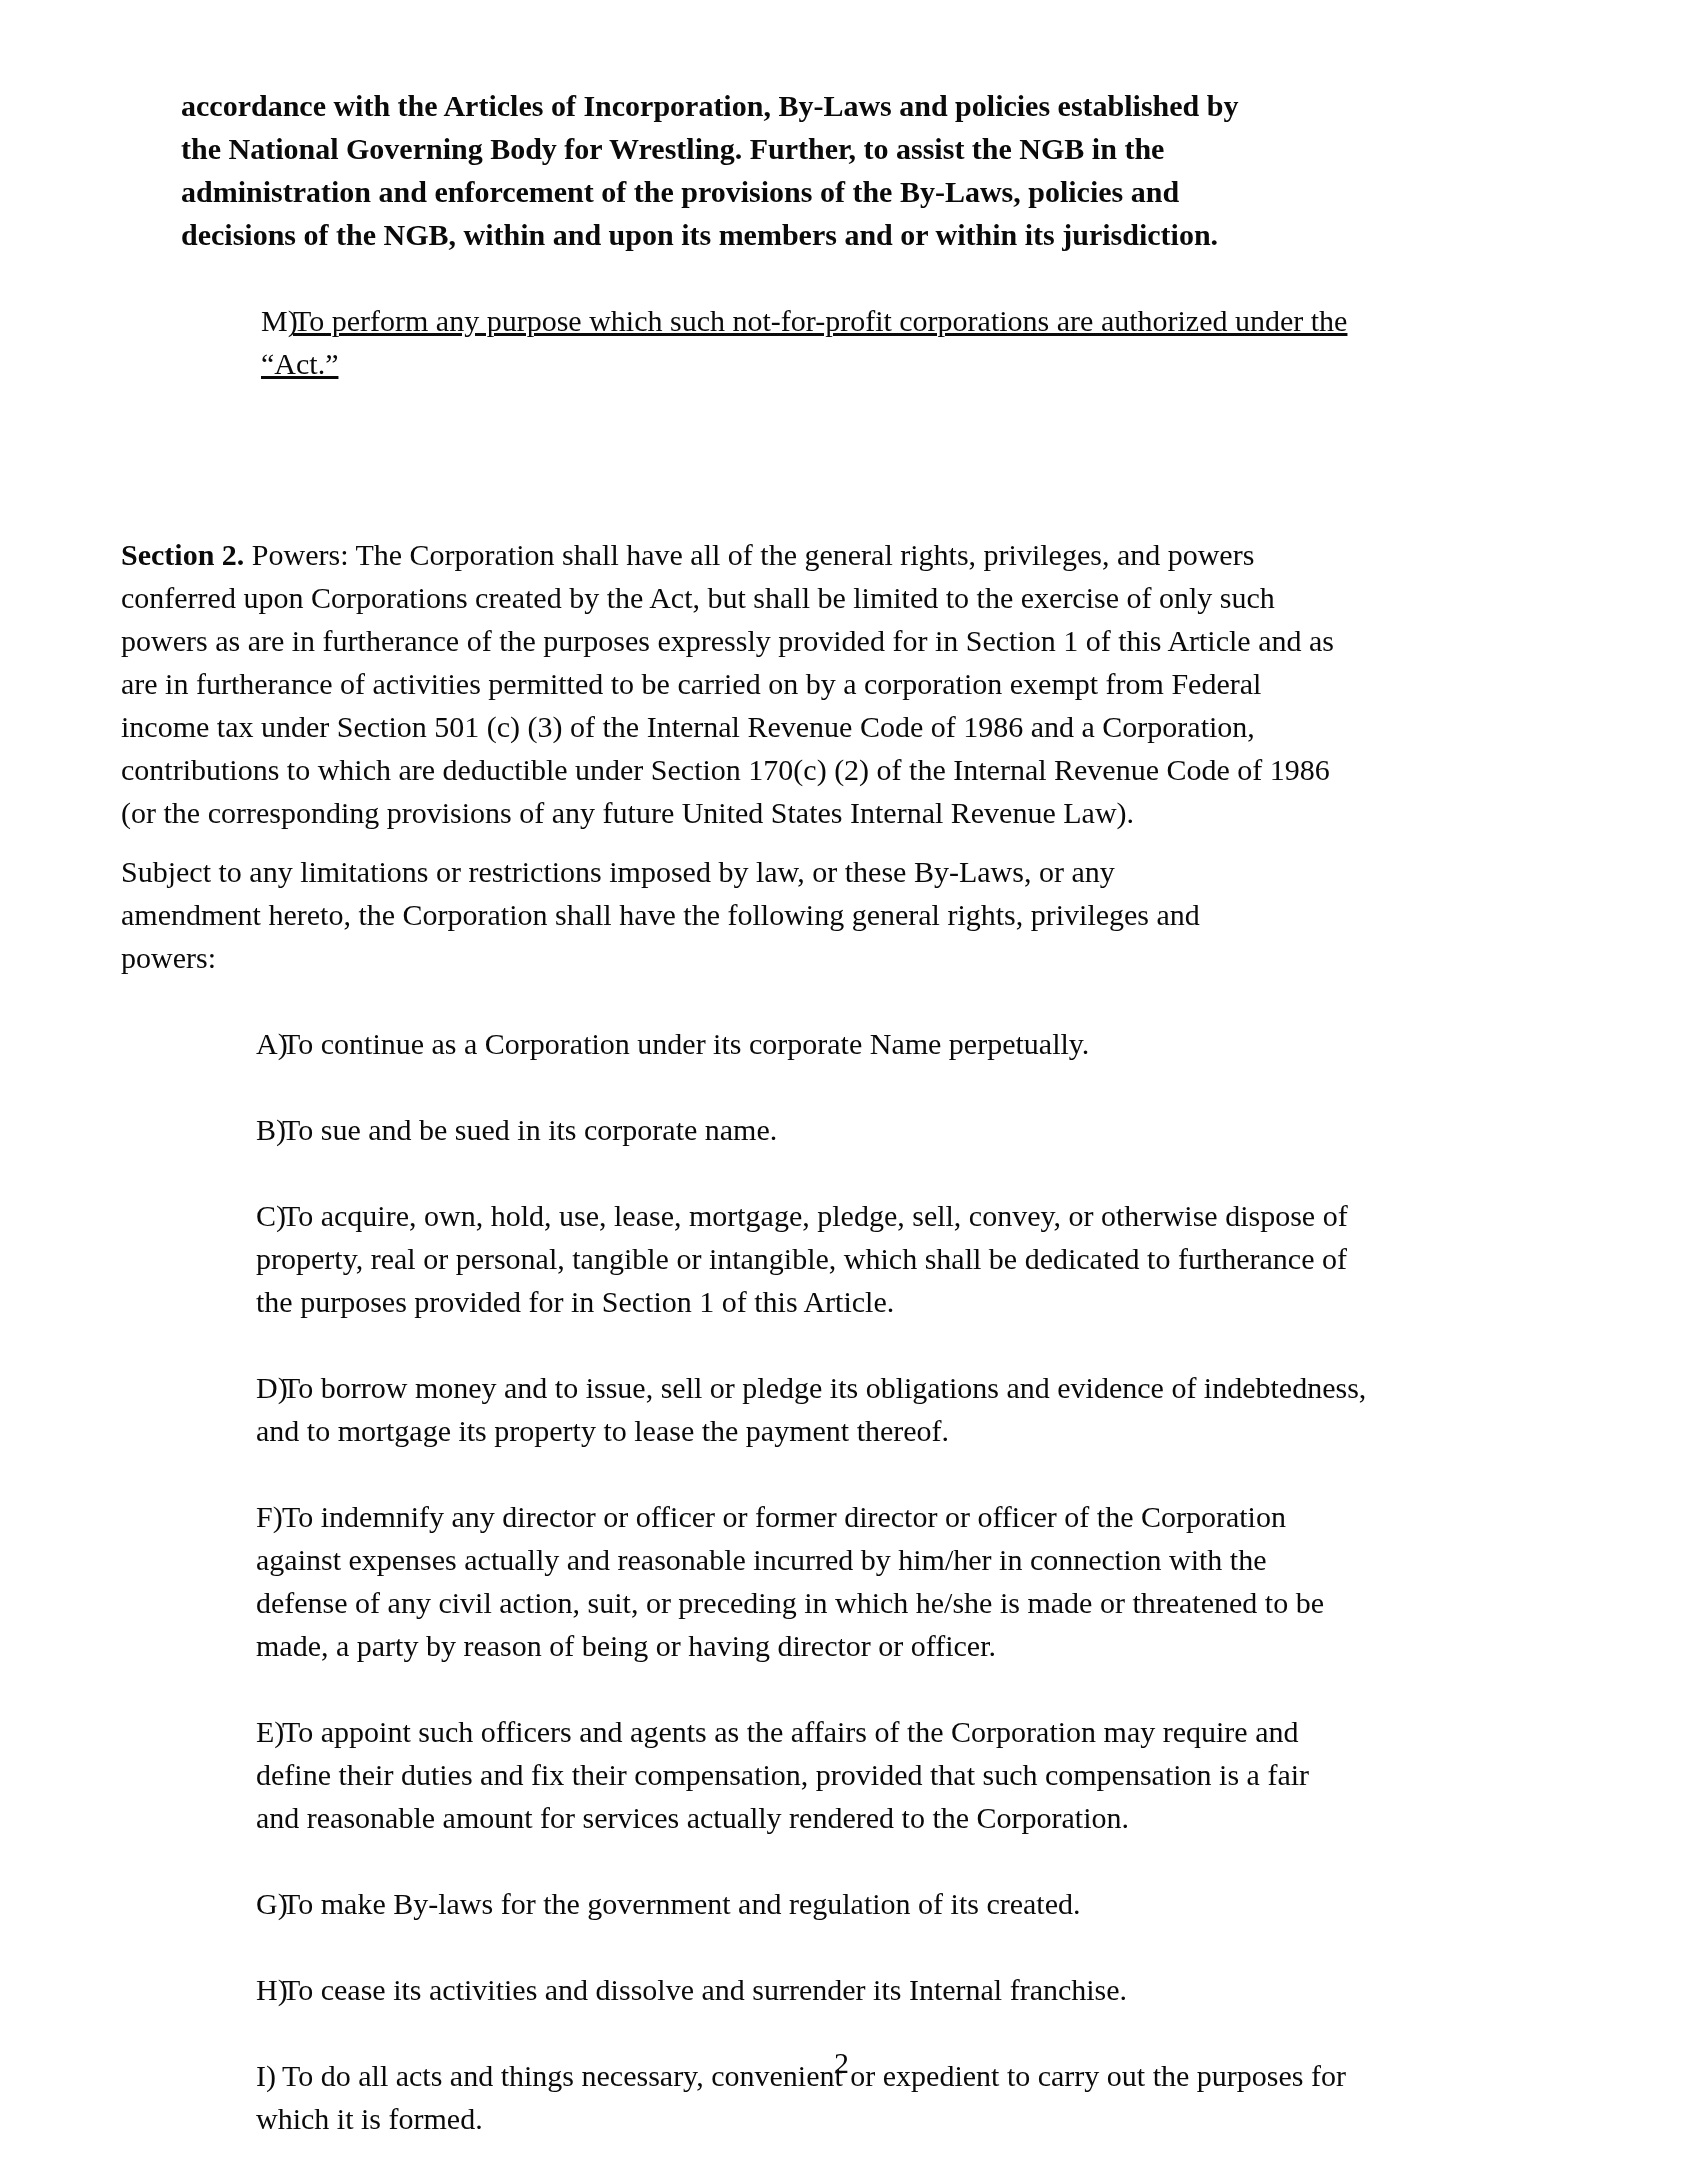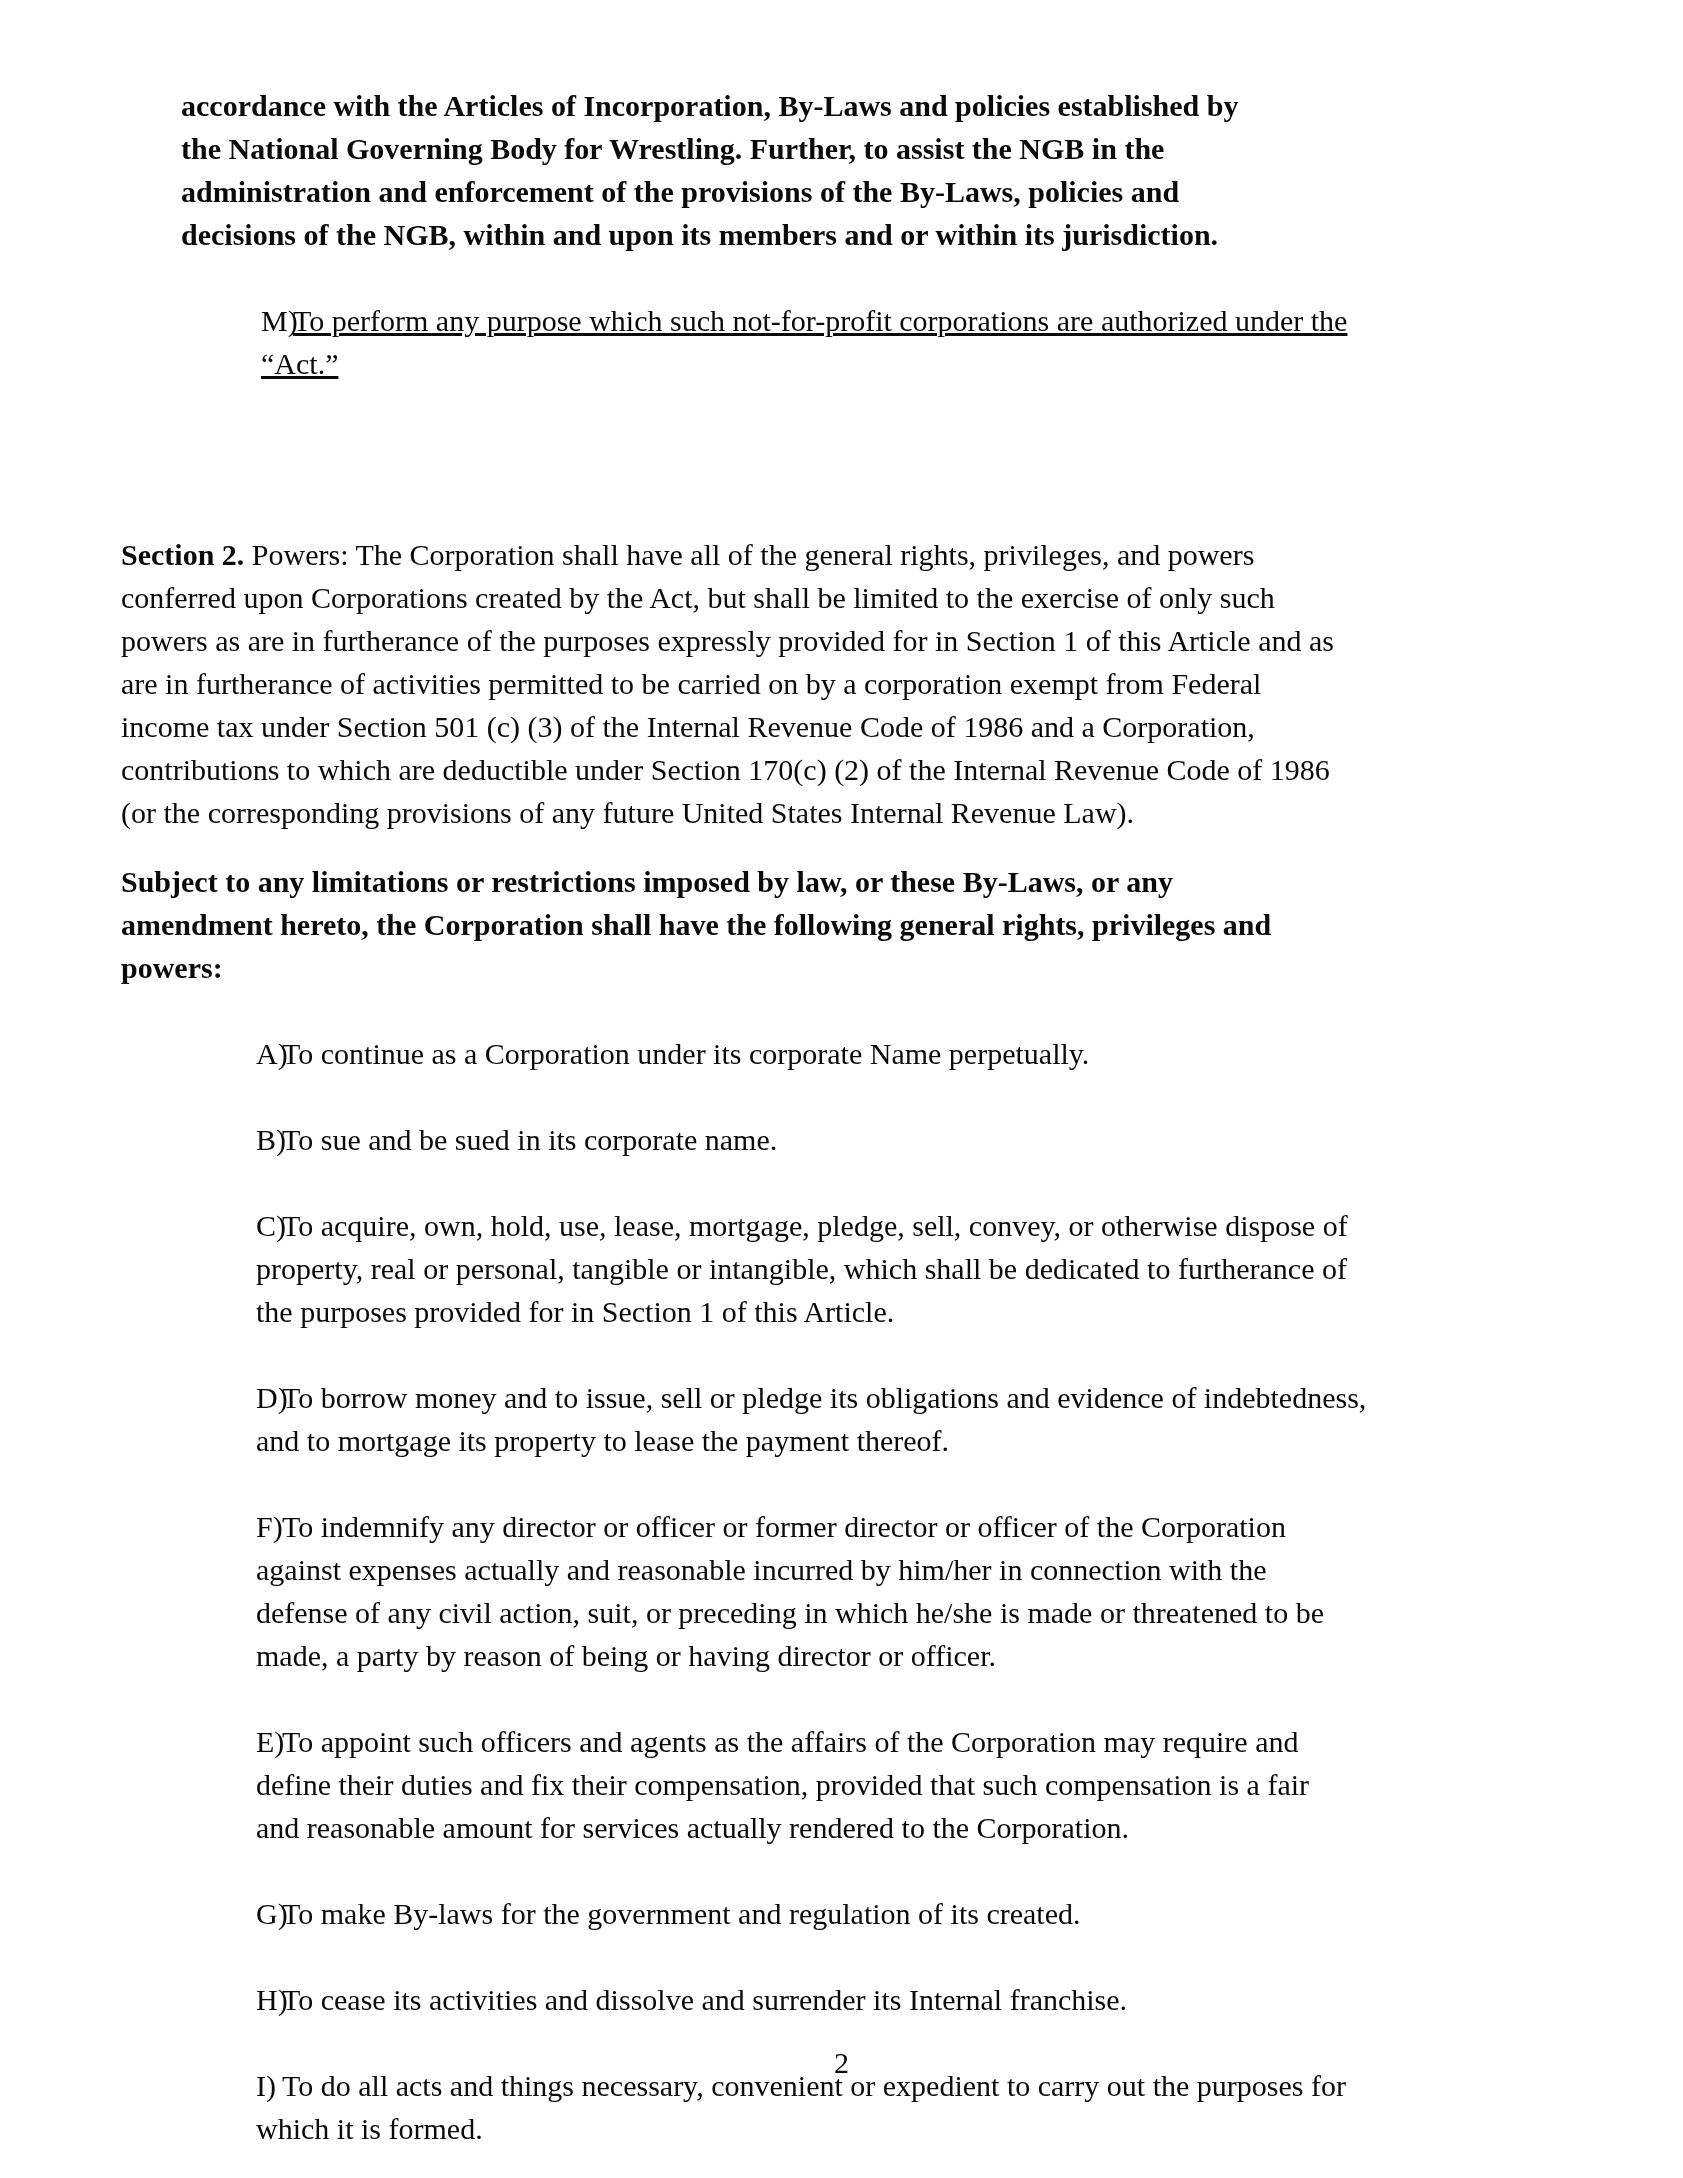--- a/index.html
+++ b/index.html
@@ -41,21 +41,21 @@
     padding-left: 135px;
     text-indent: -26px;
   }
   .list-item .label {
     display: inline-block;
     width: 26px;
     text-indent: 0;
   }
 
   .section2 { margin-top: 105px; }
-  .subject  { margin-top: 26px; font-weight: bold; }
+  .subject  { margin-top: 16px; }
   .powers-list { margin-top: 0; }
   .section3 { margin-top: 36px; }
   .page-number {
     position: absolute;
     left: 0;
     width: 1683px;
     text-align: center;
     top: 2041px;
   }
 </style>

